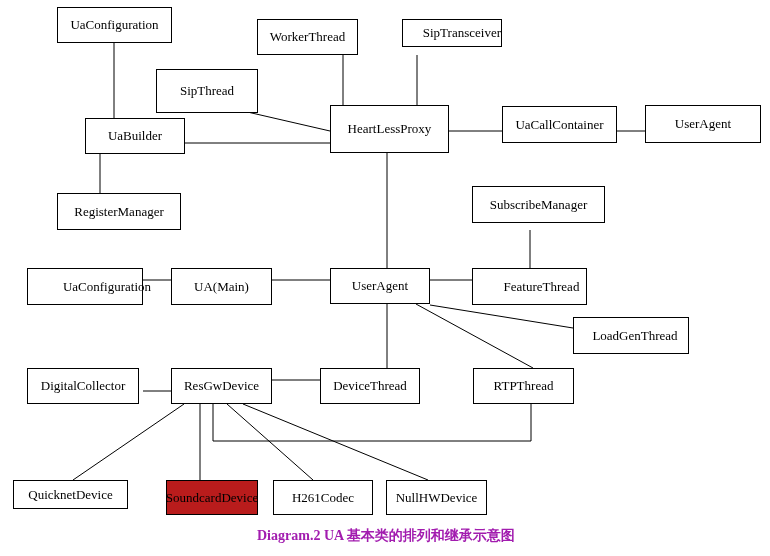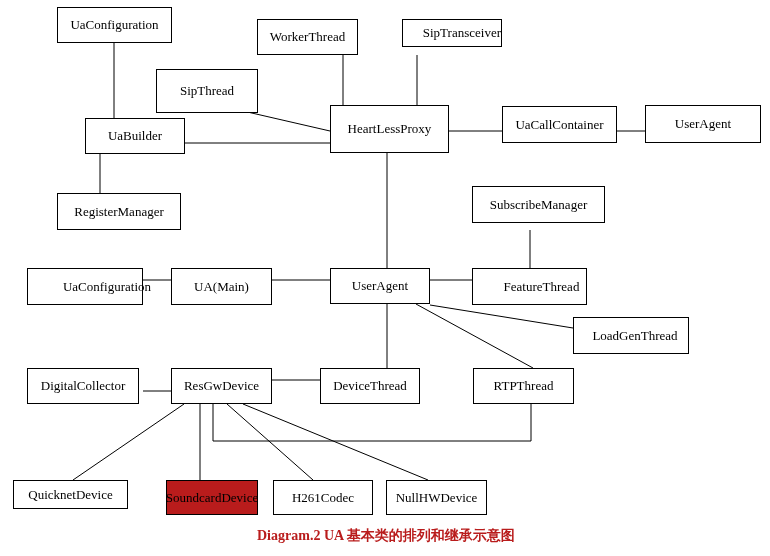--- a/index.html
+++ b/index.html
@@ -33,21 +33,21 @@
     font-size: 13px;
     color: #000000;
     white-space: nowrap;
   }
   .caption {
     position: absolute;
     left: 257px;
     top: 527px;
     font-size: 14px;
     font-weight: bold;
-    color: #b91c1c;
+    color: #a21caf;
     white-space: nowrap;
   }
 </style>
 </head>
 <body>
 
 <div id="frame">
   <svg id="edge-layer" viewBox="0 0 770 556" xmlns="http://www.w3.org/2000/svg">
       <polyline points="114,43 114,118" fill="none" stroke="#000000" stroke-width="1"></polyline>
       <polyline points="343,55 343,105" fill="none" stroke="#000000" stroke-width="1"></polyline>

